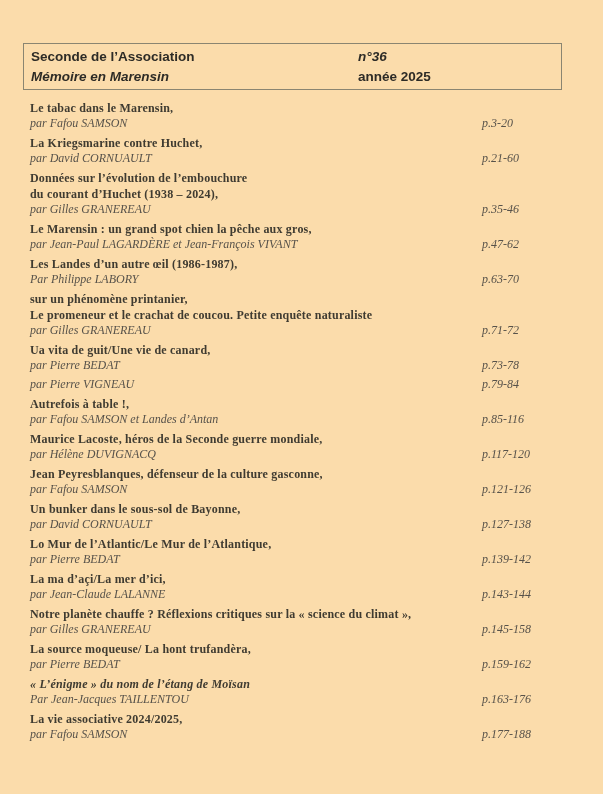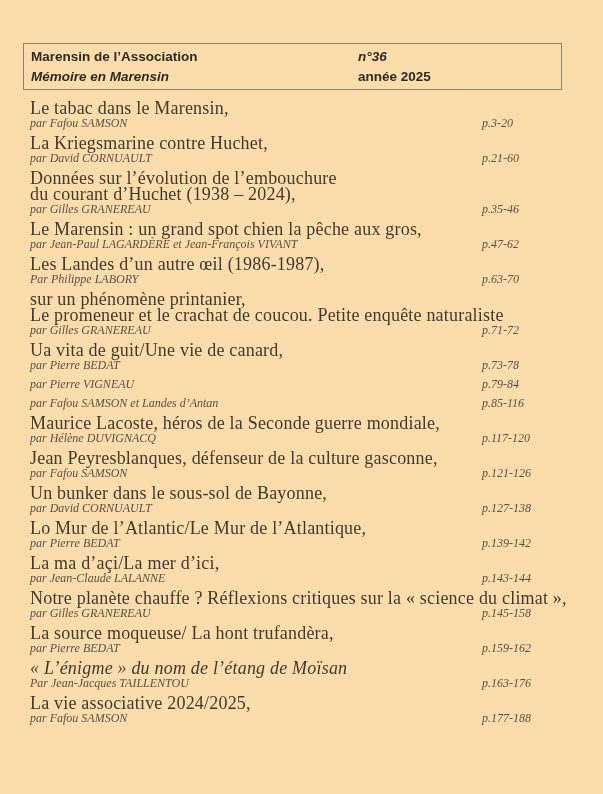--- a/index.html
+++ b/index.html
@@ -37,22 +37,22 @@
   .header-col-left { width: 327px; }
   .header-line { line-height: 20px; white-space: nowrap; }
   .it { font-style: italic; }
   .toc {
     position: absolute;
     left: 30px; top: 100px;
     width: 545px;
   }
   .entry { margin-bottom: 4px; }
   .title {
-    font-weight: normal;
-    font-size: 18px;
+    font-weight: bold;
+    font-size: 12px;
     line-height: 16px;
     color: var(--title-text);
     letter-spacing: 0.2px;
     white-space: nowrap;
   }
   .italic-title { font-style: italic; }
   .author-row {
     position: relative;
     font-style: italic;
     font-size: 12px;
@@ -65,21 +65,21 @@
     left: 452px; top: 0;
     font-style: italic;
   }
 </style>
 </head>
 <body>
 
 <div class="page">
   <div class="header-box">
     <div class="header-col-left">
-      <div class="header-line">Marensin de l’Association</div>
+      <div class="header-line">Seconde de l’Association</div>
       <div class="header-line it">Mémoire en Marensin</div>
     </div>
     <div class="header-col-right">
       <div class="header-line it">n°36</div>
       <div class="header-line">année 2025</div>
     </div>
   </div>
   <div class="toc" id="toc">
       <div class="entry">
         <div class="title">Le tabac dans le Marensin,</div>
@@ -108,20 +108,21 @@
         <div class="author-row"><span class="author">par Gilles GRANEREAU</span><span class="pages">p.71-72</span></div>
       </div>
       <div class="entry">
         <div class="title">Ua vita de guit/Une vie de canard,</div>
         <div class="author-row"><span class="author">par Pierre BEDAT</span><span class="pages">p.73-78</span></div>
       </div>
       <div class="entry">
         <div class="author-row"><span class="author">par Pierre VIGNEAU</span><span class="pages">p.79-84</span></div>
       </div>
       <div class="entry">
+        <div class="title">Autrefois à table !,</div>
         <div class="author-row"><span class="author">par Fafou SAMSON et Landes d’Antan</span><span class="pages">p.85-116</span></div>
       </div>
       <div class="entry">
         <div class="title">Maurice Lacoste, héros de la Seconde guerre mondiale,</div>
         <div class="author-row"><span class="author">par Hélène DUVIGNACQ</span><span class="pages">p.117-120</span></div>
       </div>
       <div class="entry">
         <div class="title">Jean Peyresblanques, défenseur de la culture gasconne,</div>
         <div class="author-row"><span class="author">par Fafou SAMSON</span><span class="pages">p.121-126</span></div>
       </div>

